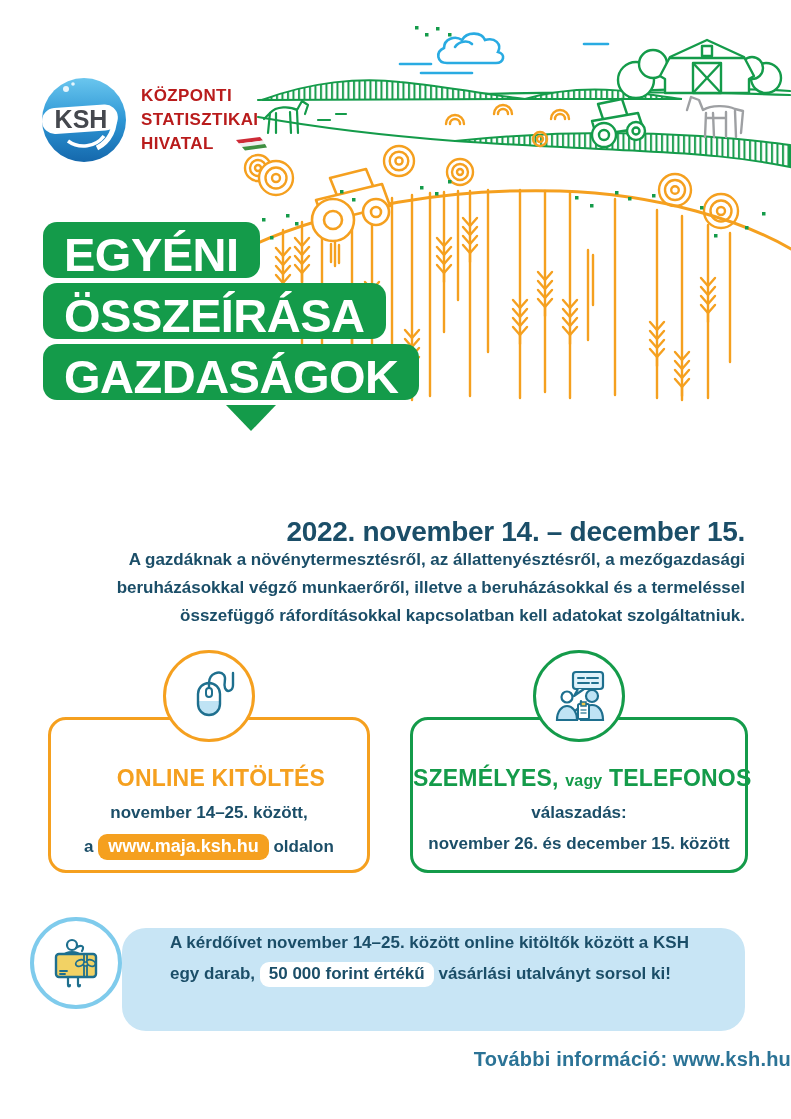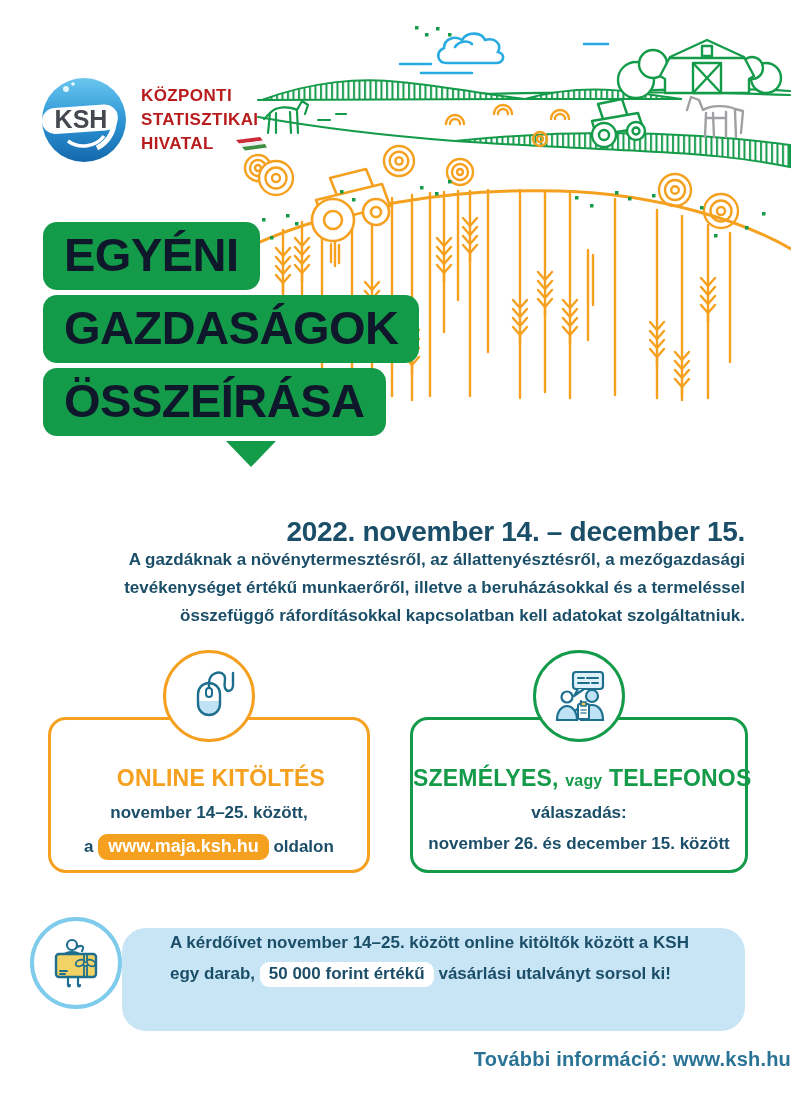--- a/index.html
+++ b/index.html
@@ -9,22 +9,22 @@
   }
   
   .farm-svg{position:absolute;left:0;top:0;z-index:1;}
   
   .logo{position:absolute;left:40px;top:76px;z-index:3;display:flex;align-items:center;}
   .logo-text{margin-left:13px;font-weight:bold;font-size:17px;line-height:1.42;
     color:#b91c1c;letter-spacing:.4px;}
   .logo-text .flagline{display:flex;align-items:center;gap:20px;}
   
   .titles{position:absolute;left:43px;top:222px;z-index:4;}
-  .banner{display:table;background:var(--green);color:#0f172a;font-weight:bold;
-    font-size:47px;letter-spacing:-.5px;line-height:1;padding:9px 21px 12px 21px;
+  .banner{display:table;background:var(--green);color:#ffffff;font-weight:bold;
+    font-size:47px;letter-spacing:-.5px;line-height:1;padding:9px 21px 0 21px;
     border-radius:14px;margin-bottom:5px;white-space:nowrap;}
   .pointer{width:0;height:0;margin-left:183px;border-left:25px solid transparent;
     border-right:25px solid transparent;border-top:26px solid var(--green);}
   
   .period{position:absolute;right:46px;top:516px;z-index:4;text-align:right;
     font-size:28px;font-weight:bold;color:var(--teal);white-space:nowrap;letter-spacing:-.3px;}
   .intro{position:absolute;left:85px;right:46px;top:546px;z-index:4;text-align:right;
     font-size:17px;font-weight:bold;color:var(--teal);line-height:1.64;}
   
   .card{position:absolute;top:717px;height:156px;background:#fff;border-radius:18px;z-index:4;
@@ -278,27 +278,27 @@
           <polygon points="2,3 26,0 29,3.5 5,6.5" fill="#CE2B37"></polygon>
           <polygon points="5,6.5 29,3.5 31,7 8,10" fill="#EFEFEF"></polygon>
           <polygon points="8,10 31,7 33,10.5 11,13.5" fill="#3E8F41"></polygon>
         </svg>
       </div>
     </div>
   </div>
 
   <div class="titles">
     <div class="banner">EGYÉNI</div>
+    <div class="banner">ÖSSZEÍRÁSA</div>
     <div class="banner">GAZDASÁGOK</div>
-    <div class="banner">ÖSSZEÍRÁSA</div>
     <div class="pointer"></div>
   </div>
 
   <div class="period">2022. november 14. – december 15.</div>
-  <div class="intro">A gazdáknak a növénytermesztésről, az állattenyésztésről, a mezőgazdasági tevékenységet értékű munkaerőről, illetve a beruházásokkal és a termeléssel összefüggő ráfordításokkal kapcsolatban kell adatokat szolgáltatniuk.</div>
+  <div class="intro">A gazdáknak a növénytermesztésről, az állattenyésztésről, a mezőgazdasági beruházásokkal végző munkaerőről, illetve a beruházásokkal és a termeléssel összefüggő ráfordításokkal kapcsolatban kell adatokat szolgáltatniuk.</div>
 
   <div class="card card-orange">
     <div class="card-circle">
       <svg width="56" height="56" viewBox="0 0 56 56">
         <path d="M28,15 C28,5 39,2 43,7 C46,11 42,15 44,20 C46,25 52,23 52,17 L52,5" stroke="#1E6F8E" stroke-width="2.4" fill="none" stroke-linecap="round"></path>
         <path d="M17,33 L39,33 L39,36 C39,42 34,47 28,47 C22,47 17,42 17,36 Z" fill="#BFE3F4"></path>
         <rect x="17" y="15" width="22" height="32" rx="11" fill="none" stroke="#1E6F8E" stroke-width="2.4"></rect>
         <line x1="28" y1="15" x2="28" y2="29" stroke="#1E6F8E" stroke-width="2.4"></line>
         <rect x="25" y="20" width="6" height="9" rx="3" fill="#fff" stroke="#1E6F8E" stroke-width="2"></rect>
       </svg>

